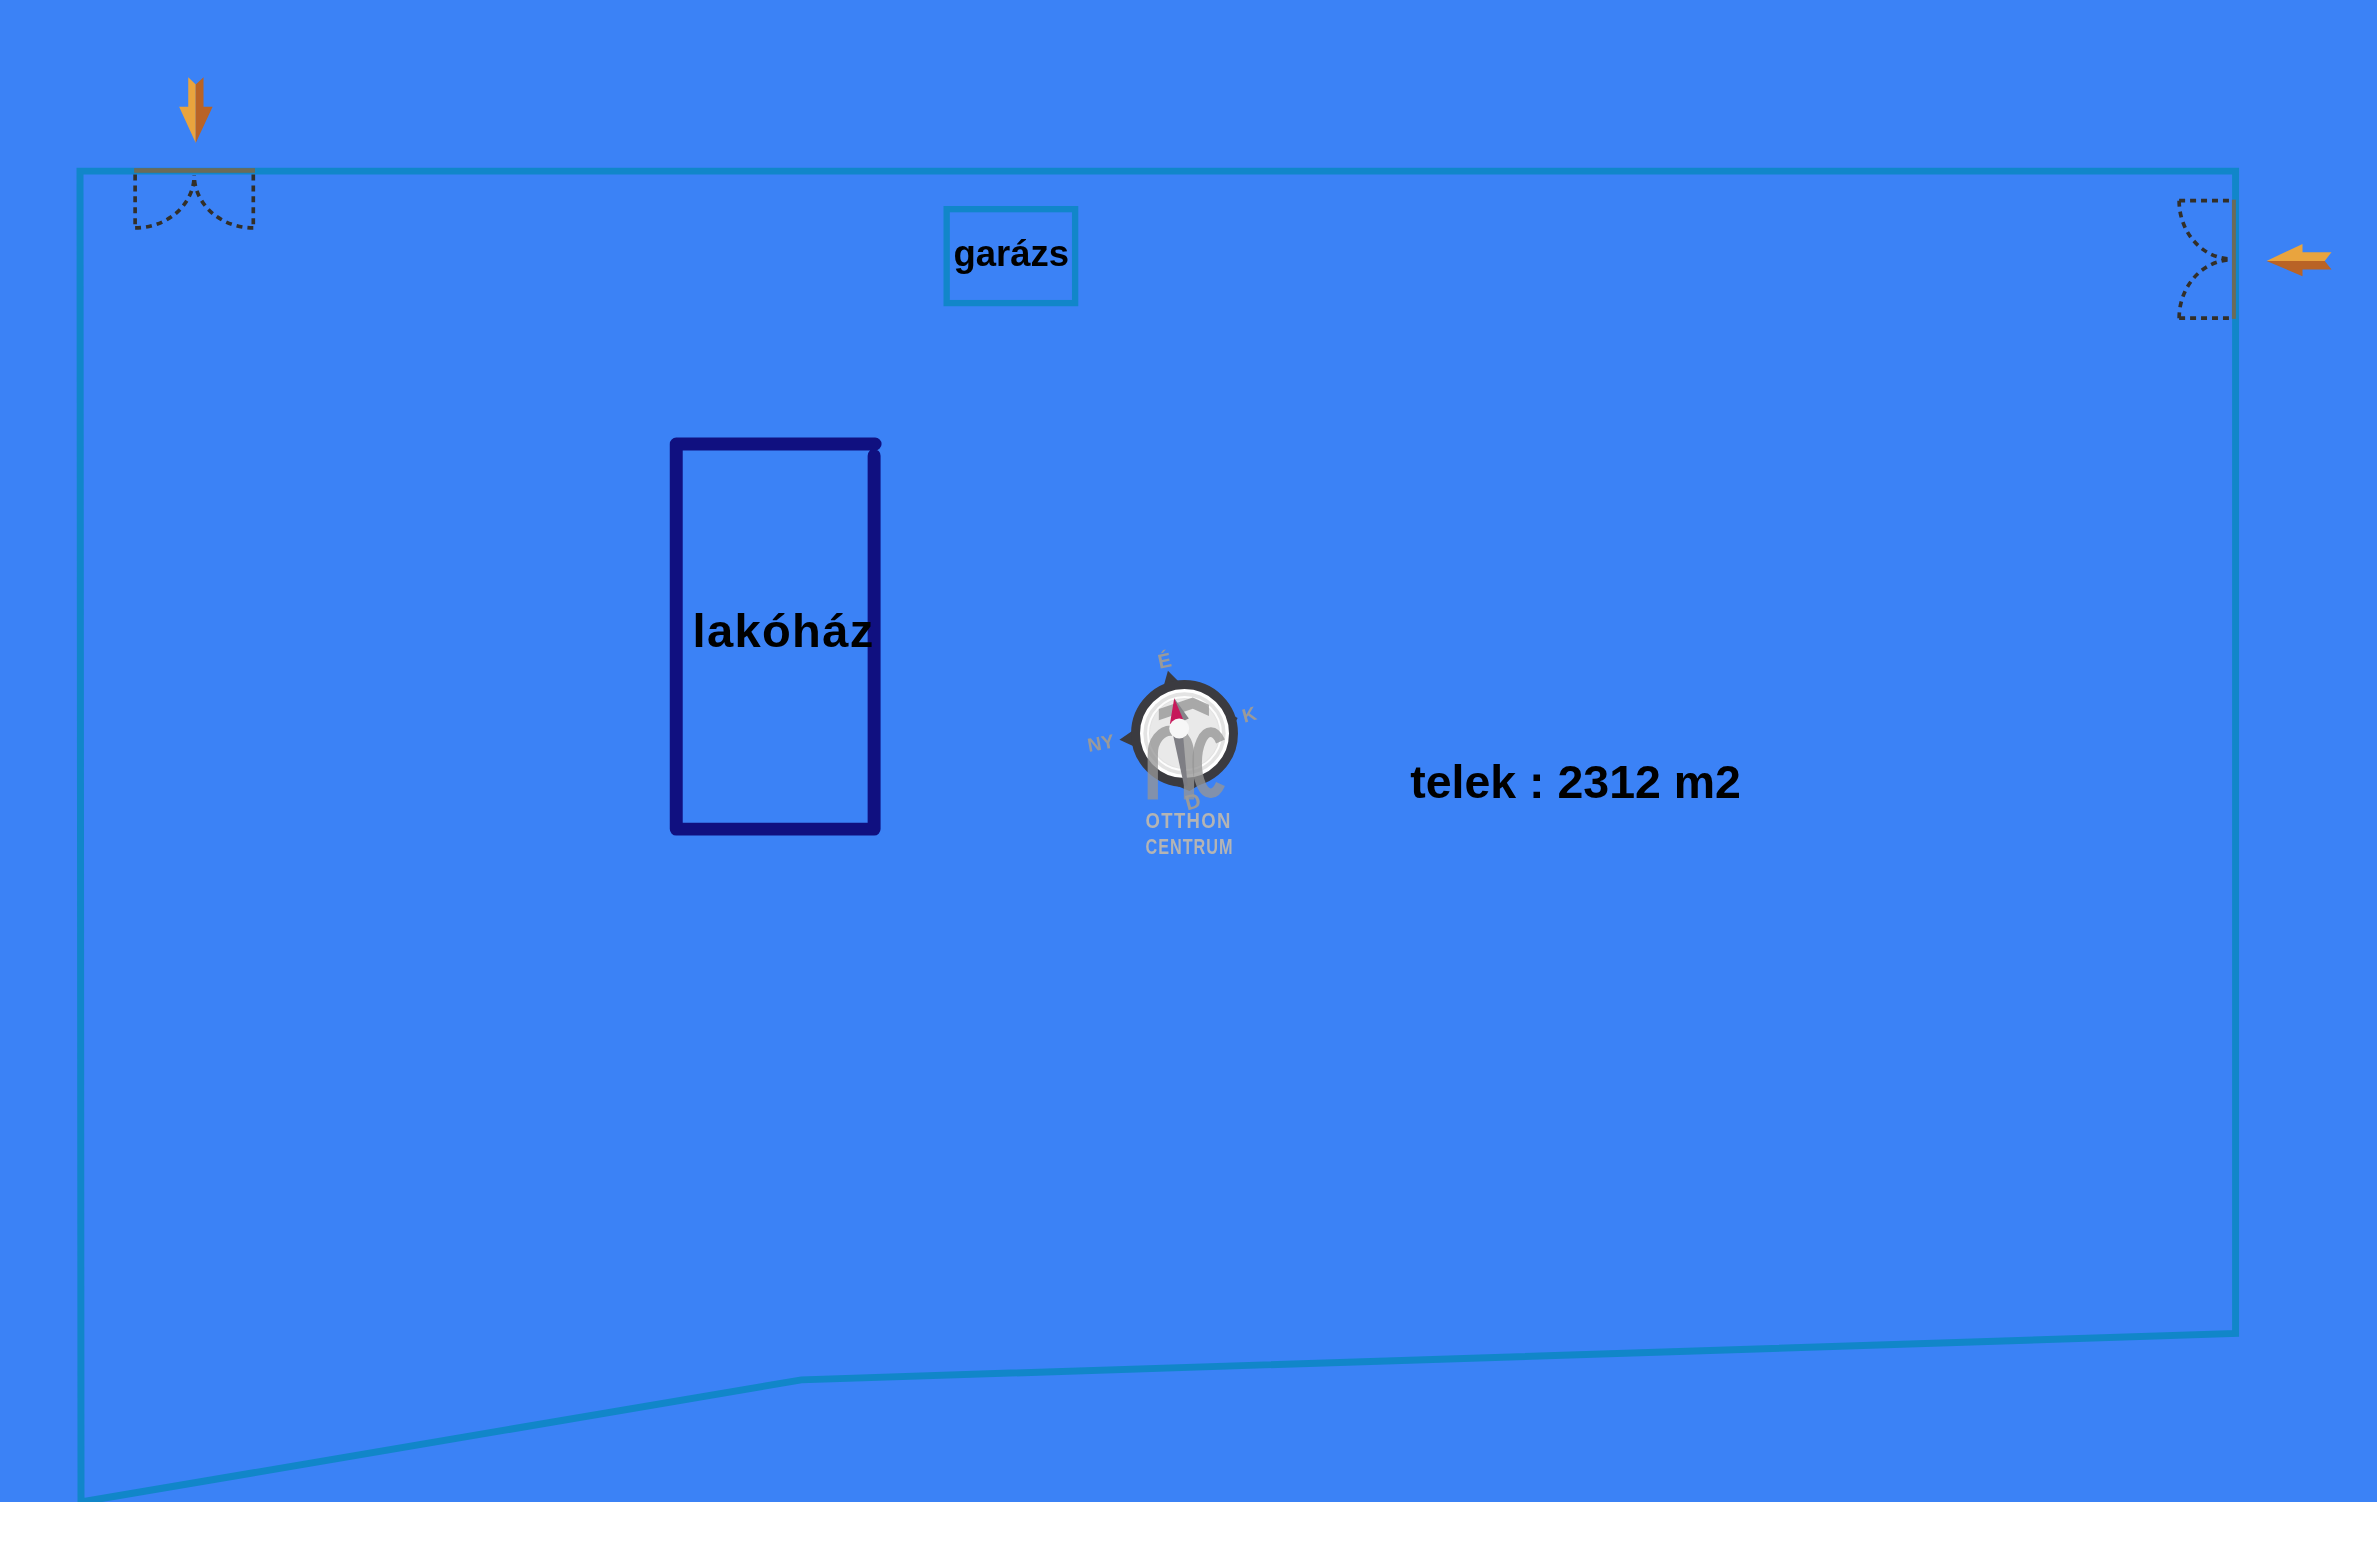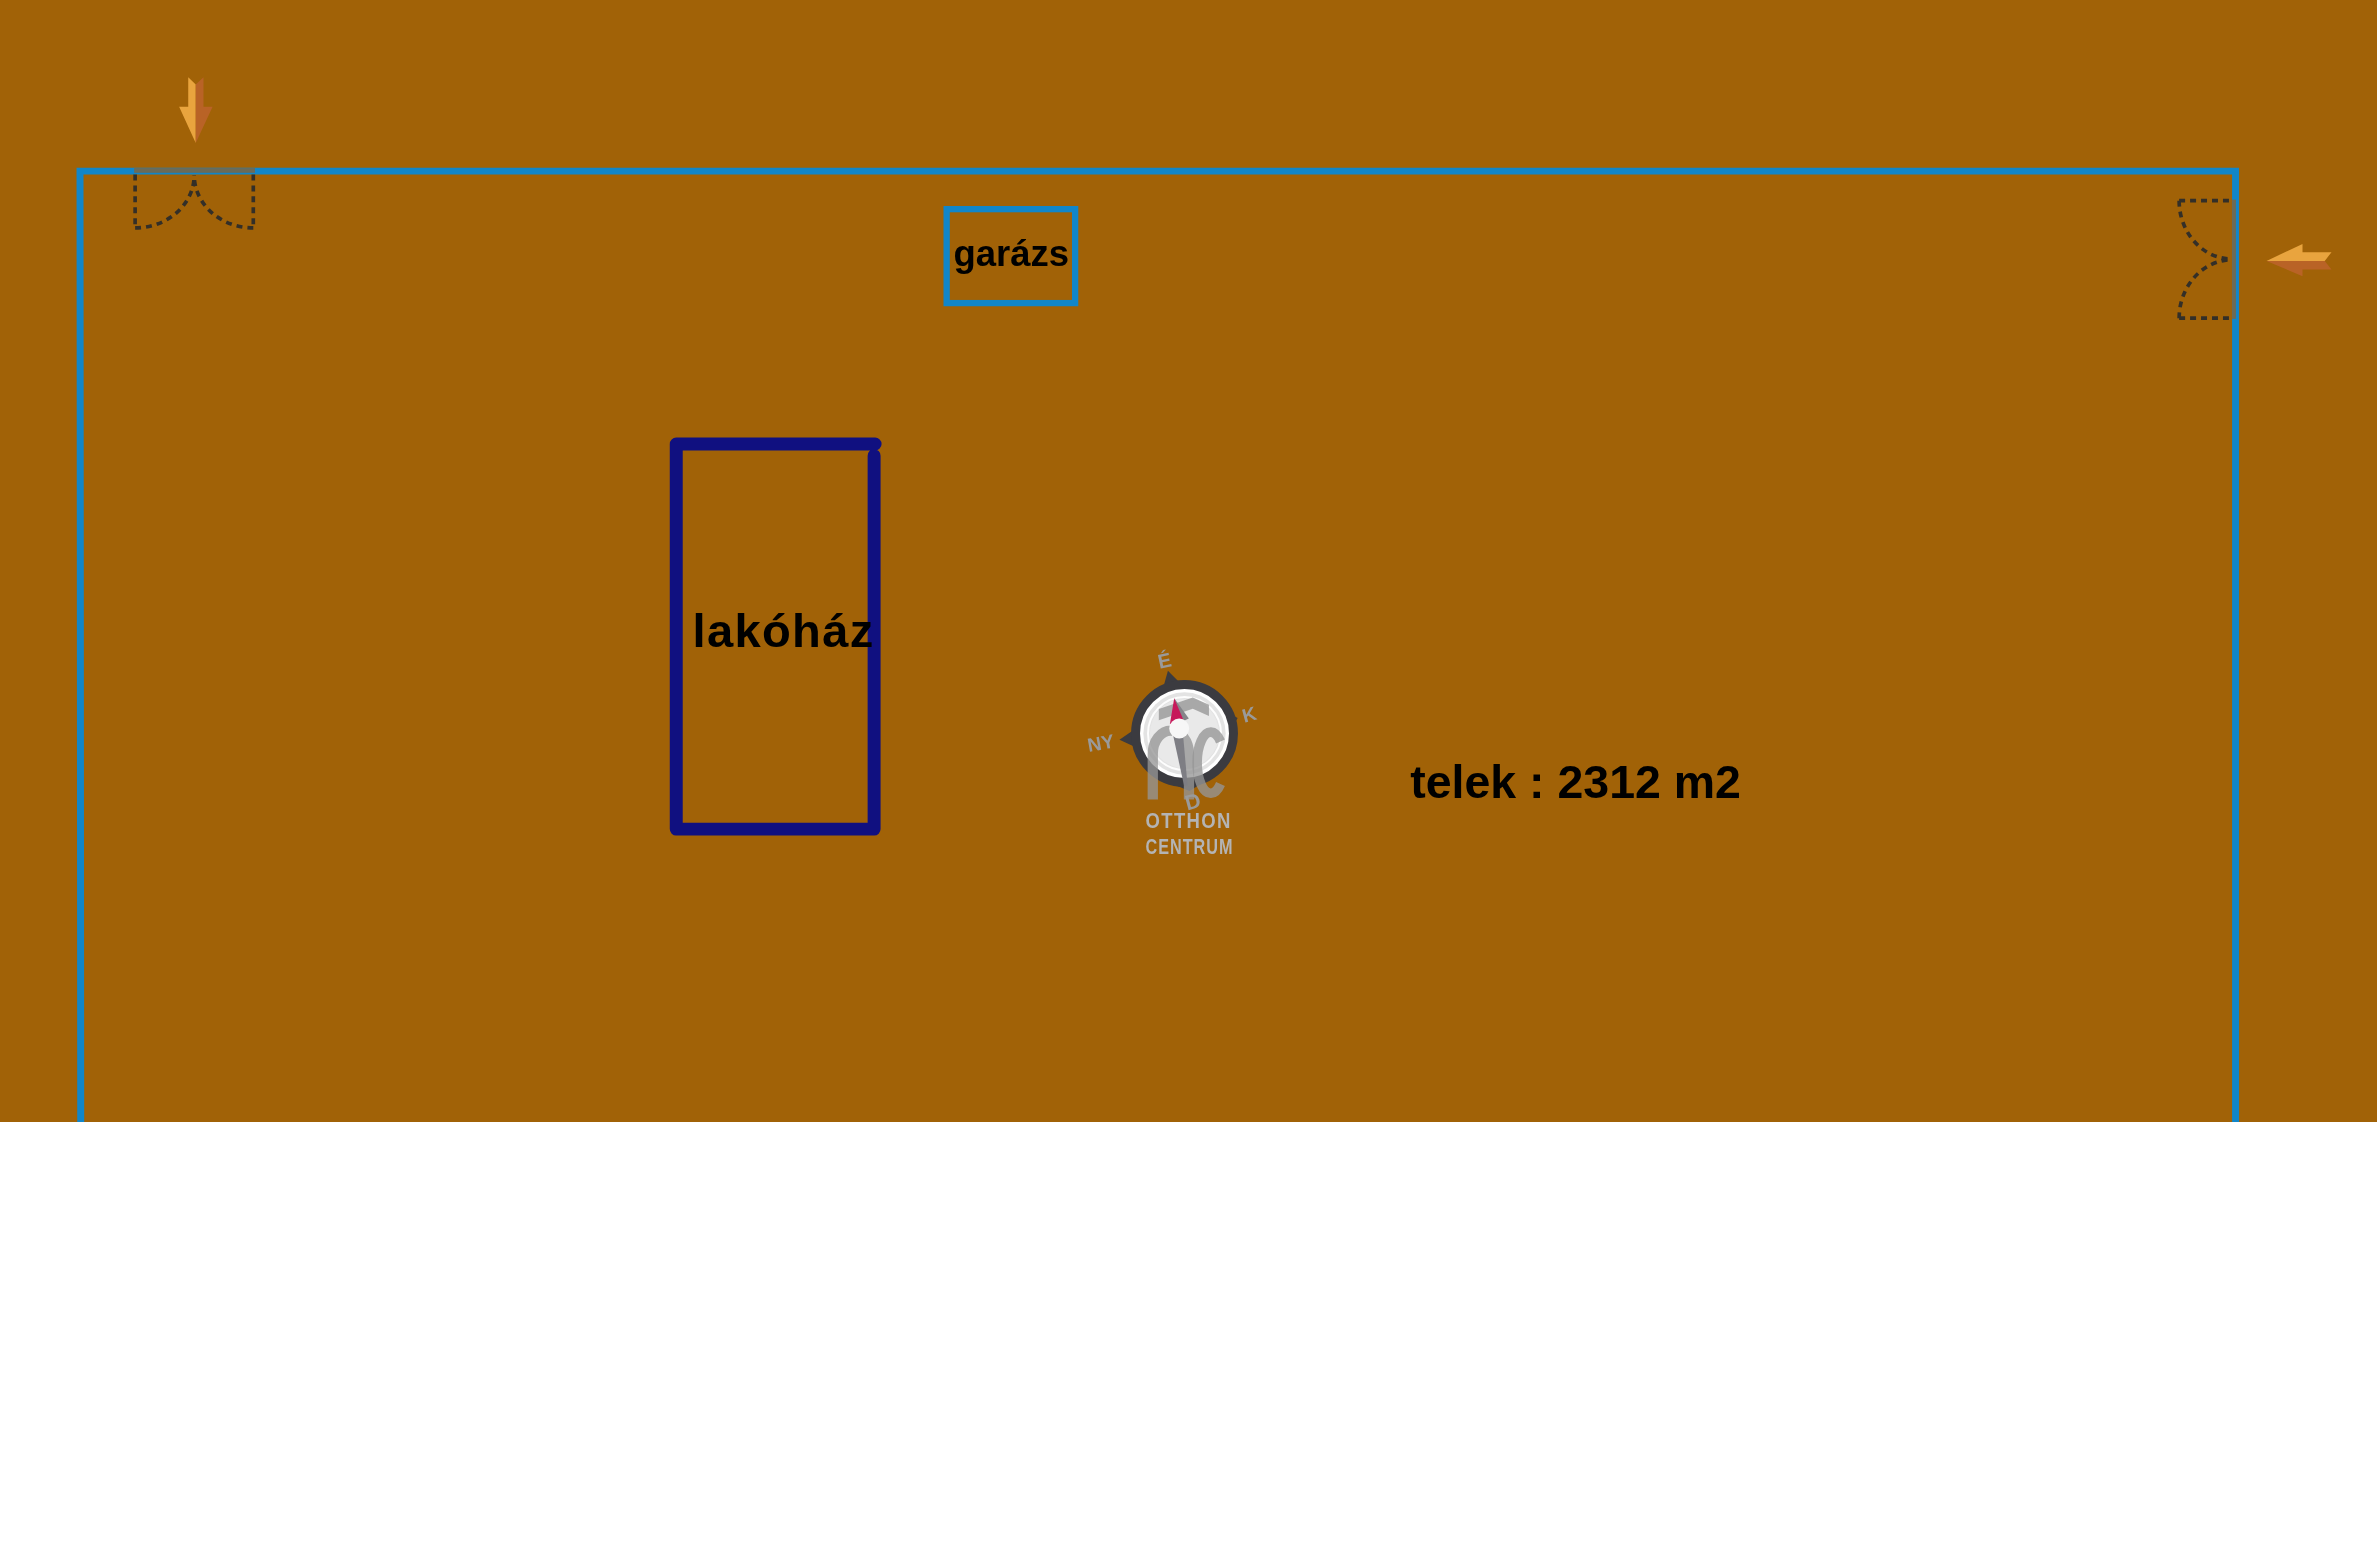--- a/index.html
+++ b/index.html
@@ -1,16 +1,16 @@
 <!DOCTYPE html>
 <html style="font-size:10.6px"><head>
 <meta charset="utf-8">
 <style>
 html,body{margin:0;padding:0;background:#ffffff;}
-#page{position:relative;width:2377px;height:1122px;background:#a16207;overflow:hidden;}
+#page{position:relative;width:2377px;height:1502px;background:#3b82f6;overflow:hidden;}
 #page svg{position:absolute;left:0;top:0;display:block;}
 text{font-family:"Liberation Sans",sans-serif;}
 </style>
 </head>
 <body>
 <div id="page">
 <svg width="2377" height="1554" viewBox="0 0 3580 2340" xmlns="http://www.w3.org/2000/svg">
 
 <polygon points="120.5,257.5 3367,257.5 3367,2008 1207,2078 122,2262" fill="none" stroke="#1186c9" stroke-width="10.5" stroke-linejoin="miter"></polygon>
 

